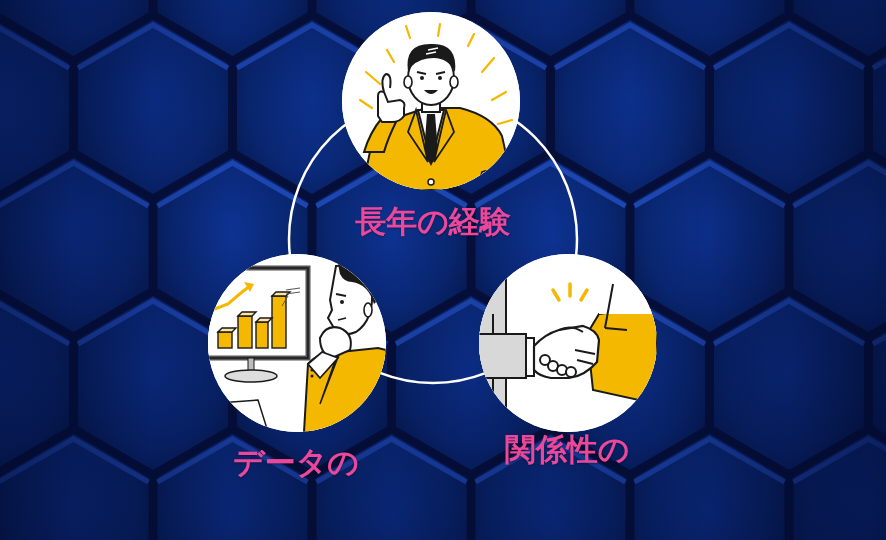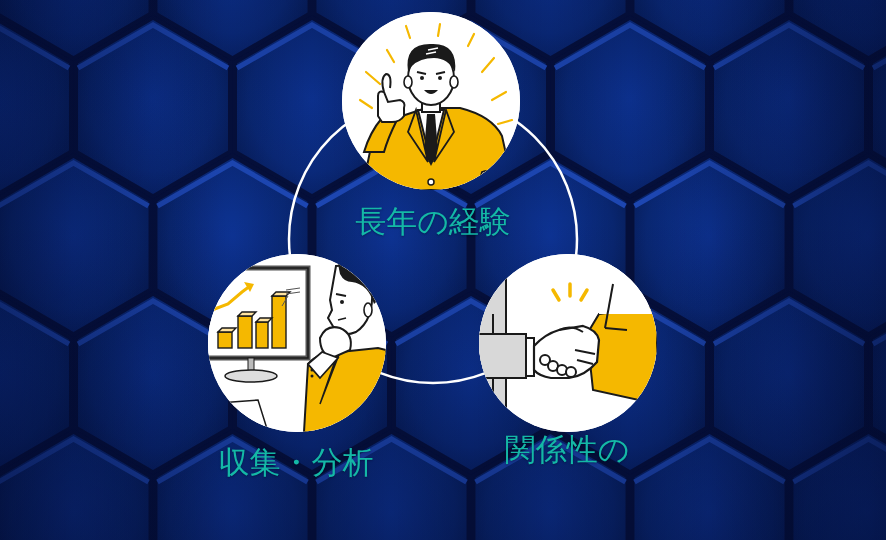--- a/index.html
+++ b/index.html
@@ -3,22 +3,22 @@
 <meta charset="utf-8">
 <style>
   * { margin: 0; padding: 0; box-sizing: border-box; }
   html, body { width: 886px; height: 540px; overflow: hidden; background: #061447; }
   .stage { position: relative; width: 886px; height: 540px; overflow: hidden; }
   .bg { position: absolute; left: 0; top: 0; width: 886px; height: 540px; }
   .ring { position: absolute; left: 0; top: 0; width: 886px; height: 540px; }
   .node { position: absolute; width: 178px; height: 178px; border-radius: 50%; background: #fff; overflow: hidden; }
   .node svg { width: 100%; height: 100%; display: block; }
   .label {
-    position: absolute; color: #14b8a6; font-family: "DejaVu Sans", "Liberation Sans", sans-serif;
-    font-weight: normal; font-size: 31px; line-height: 36px; text-align: center; white-space: nowrap;
+    position: absolute; color: #ec4899; font-family: "DejaVu Sans", "Liberation Sans", sans-serif;
+    font-weight: bold; font-size: 31px; line-height: 36px; text-align: center; white-space: nowrap;
     letter-spacing: 0px; text-shadow: 0 1px 2px rgba(0,0,20,0.35);
   }
   .label span { display: block; }
 </style>
 </head>
 <body>
 
 <div class="stage">
 
   <svg class="bg" viewBox="0 0 886 540" xmlns="http://www.w3.org/2000/svg">
@@ -230,20 +230,20 @@
         <ellipse cx="92" cy="118" rx="5" ry="5"></ellipse>
       </g>
     </svg>
   </div>
 
   <div class="label" style="left:333px; top:203px; width:200px;">
     <span>長年の経験</span>
   </div>
 
   <div class="label" style="left:196px; top:444px; width:200px;">
-    <span>収集・分析</span>
+    <span>データの</span>
   </div>
 
   <div class="label" style="left:467px; top:431px; width:200px;">
     <span>関係性の</span>
   </div>
 
 </div>
 
 </body></html>

